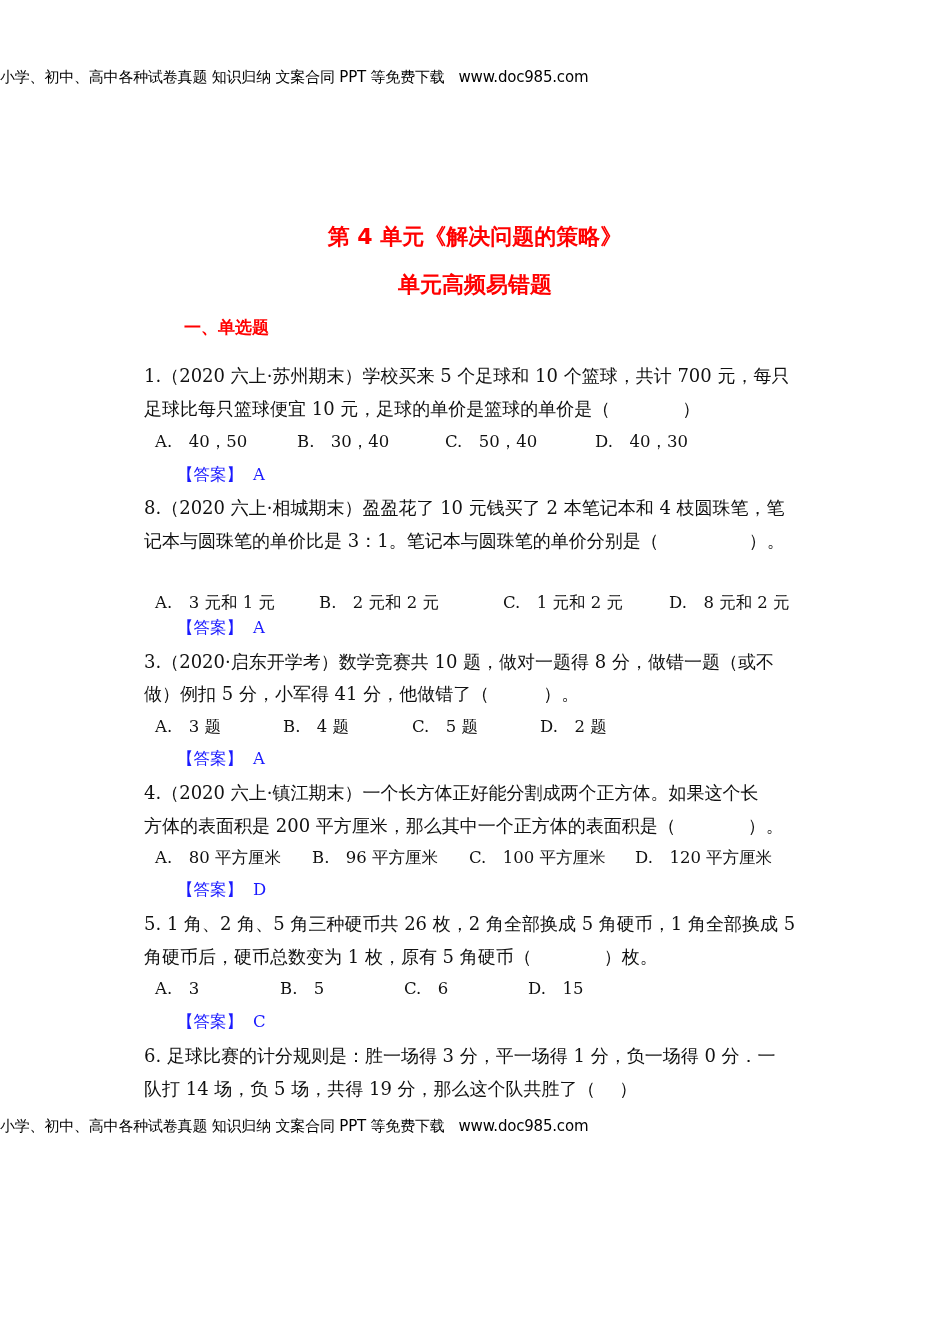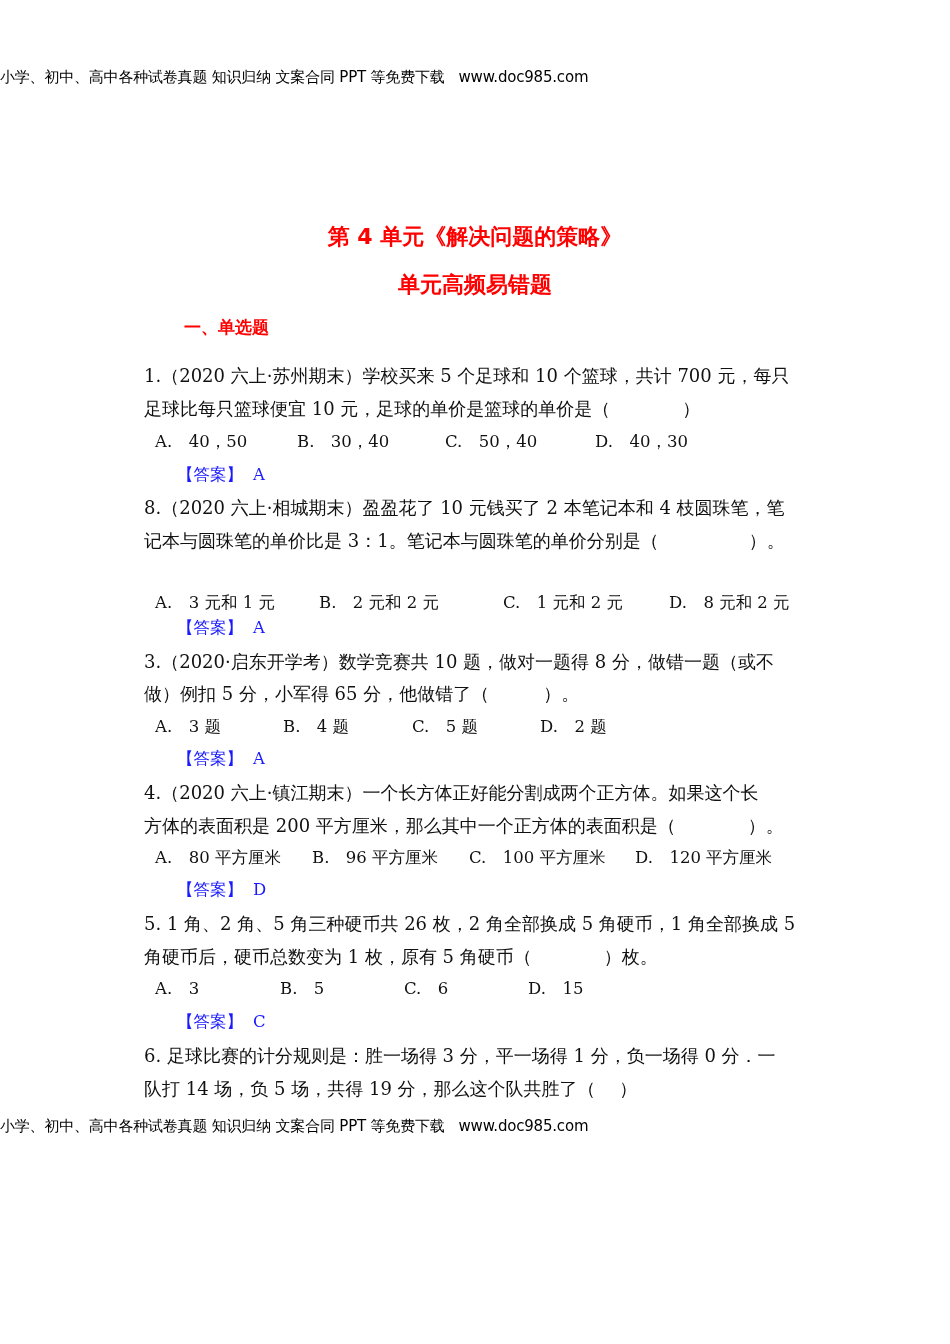--- a/index.html
+++ b/index.html
@@ -108,21 +108,21 @@
   <span class="opt" style="width:164px">A.　3 元和 1 元</span>
   <span class="opt" style="width:184px">B.　2 元和 2 元</span>
   <span class="opt" style="width:166px">C.　1 元和 2 元</span>
   <span class="opt">D.　8 元和 2 元</span>
 </div>
 <div class="answer" style="top:617px">
   <span>【答案】</span><span class="val">A</span>
 </div>
 
 <div class="q-line" style="top:650px">3.（2020·启东开学考）数学竞赛共 10 题，做对一题得 8 分，做错一题（或不</div>
-<div class="q-line" style="top:682px">做）例扣 5 分，小军得 65 分，他做错了（　　　）。</div>
+<div class="q-line" style="top:682px">做）例扣 5 分，小军得 41 分，他做错了（　　　）。</div>
 <div class="opts" style="top:716px">
   <span class="opt" style="width:128px">A.　3 题</span>
   <span class="opt" style="width:129px">B.　4 题</span>
   <span class="opt" style="width:128px">C.　5 题</span>
   <span class="opt">D.　2 题</span>
 </div>
 <div class="answer" style="top:748px">
   <span>【答案】</span><span class="val">A</span>
 </div>
 

